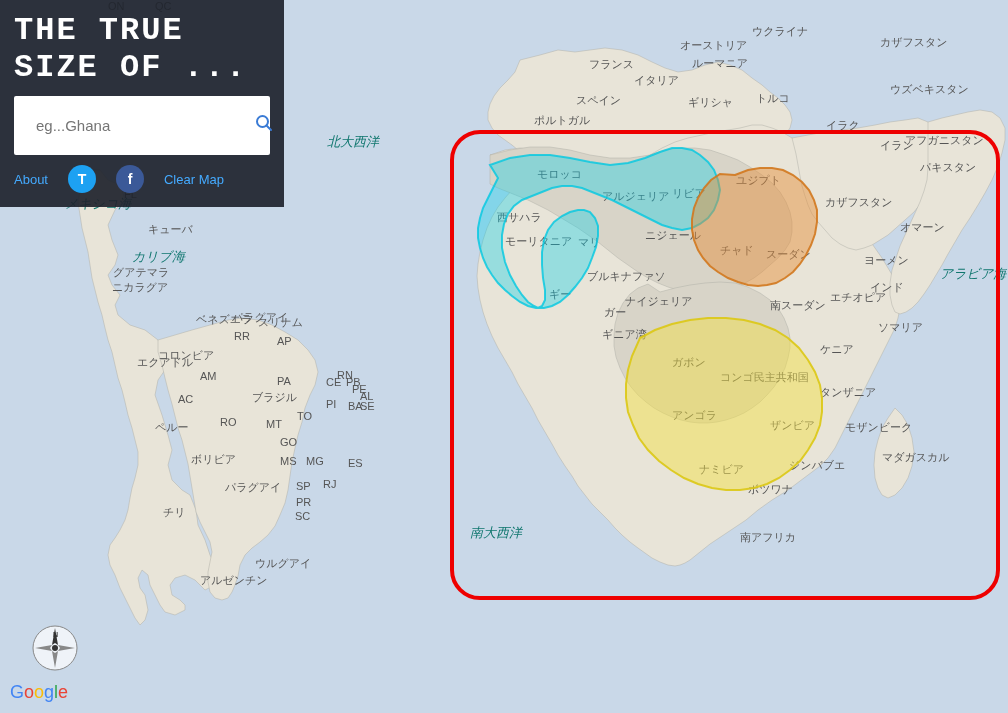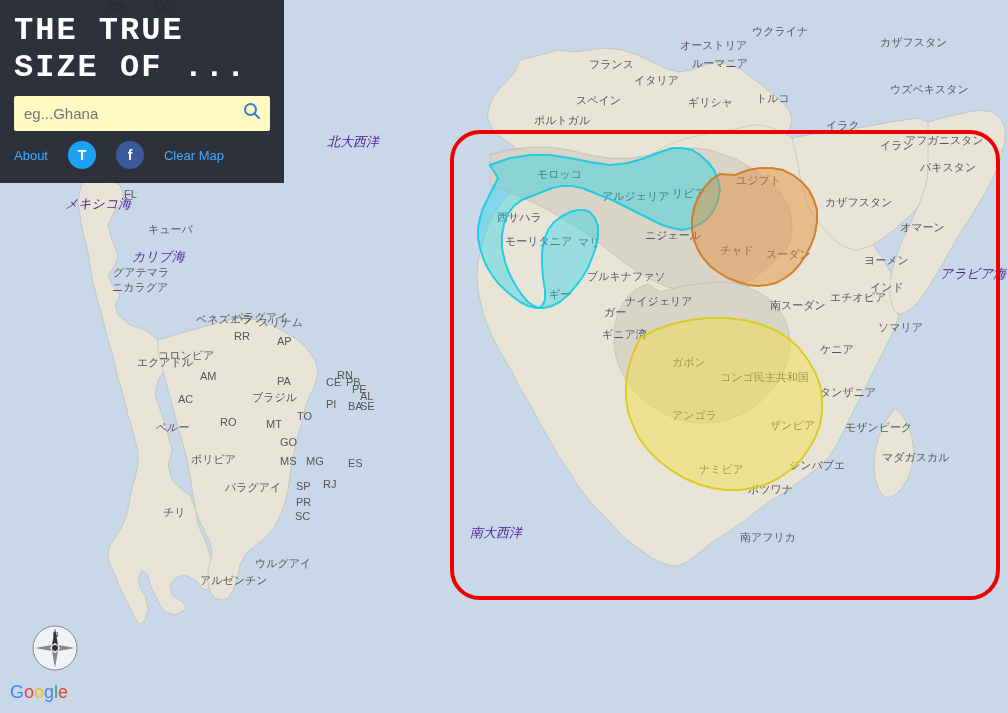--- a/index.html
+++ b/index.html
@@ -28,21 +28,21 @@
       position: absolute;
       font-size: 11px;
       color: #555;
       font-family: Arial, sans-serif;
       pointer-events: none;
       white-space: nowrap;
     }
     .map-label-ocean {
       position: absolute;
       font-size: 13px;
-      color: #4c1d95;
+      color: #0f766e;
       font-style: italic;
       font-family: Arial, sans-serif;
       pointer-events: none;
       white-space: nowrap;
     }
 
     
     #top-panel {
       position: absolute;
       top: 0; left: 0;
@@ -57,24 +57,24 @@
       font-size: 32px;
       font-weight: bold;
       font-family: 'Courier New', monospace;
       letter-spacing: 2px;
       margin-bottom: 10px;
     }
 
     #search-bar {
       display: flex;
       align-items: center;
-      background: #fef9c3;
+      background: #ffffff;
       border: none;
       border-radius: 2px;
-      padding: 0;
+      padding: 12px;
       margin-bottom: 10px;
     }
 
     #search-input {
       flex: 1;
       border: none;
       outline: none;
       padding: 8px 10px;
       font-size: 15px;
       color: #888;
@@ -242,21 +242,21 @@
       <div class="map-label" style="left: 920px; top: 160px;">パキスタン</div>
       <div class="map-label" style="left: 905px; top: 133px;">アフガニスタン</div>
       <div class="map-label" style="left: 870px; top: 280px;">インド</div>
       <div class="map-label" style="left: 890px; top: 82px;">ウズベキスタン</div>
       <div class="map-label" style="left: 252px; top: 390px;">ブラジル</div>
       <div class="map-label" style="left: 200px; top: 573px;">アルゼンチン</div>
       <div class="map-label" style="left: 163px; top: 505px;">チリ</div>
       <div class="map-label" style="left: 173px; top: 452px; margin-left: 18px;">ボリビア</div>
       <div class="map-label" style="left: 225px; top: 480px;">パラグアイ</div>
       <div class="map-label" style="left: 255px; top: 556px;">ウルグアイ</div>
-      <div class="map-label" style="left: 155px; top: 420px; font-style: italic;">ペルー</div>
+      <div class="map-label" style="left: 155px; top: 420px;">ペルー</div>
       <div class="map-label" style="left: 158px; top: 348px;">コロンビア</div>
       <div class="map-label" style="left: 196px; top: 312px;">ベネズエラ</div>
       <div class="map-label" style="left: 232px; top: 310px;">パラグアイ</div>
       <div class="map-label" style="left: 258px; top: 315px;">スリナム</div>
       <div class="map-label" style="left: 137px; top: 355px;">エクアドル</div>
       <div class="map-label" style="left: 148px; top: 222px;">キューバ</div>
       <div class="map-label" style="left: 113px; top: 265px;">グアテマラ</div>
       <div class="map-label" style="left: 112px; top: 280px;">ニカラグア</div>
       <div class="map-label" style="left: 108px; top: 0px;">ON</div>
       <div class="map-label" style="left: 155px; top: 0px;">QC</div>

